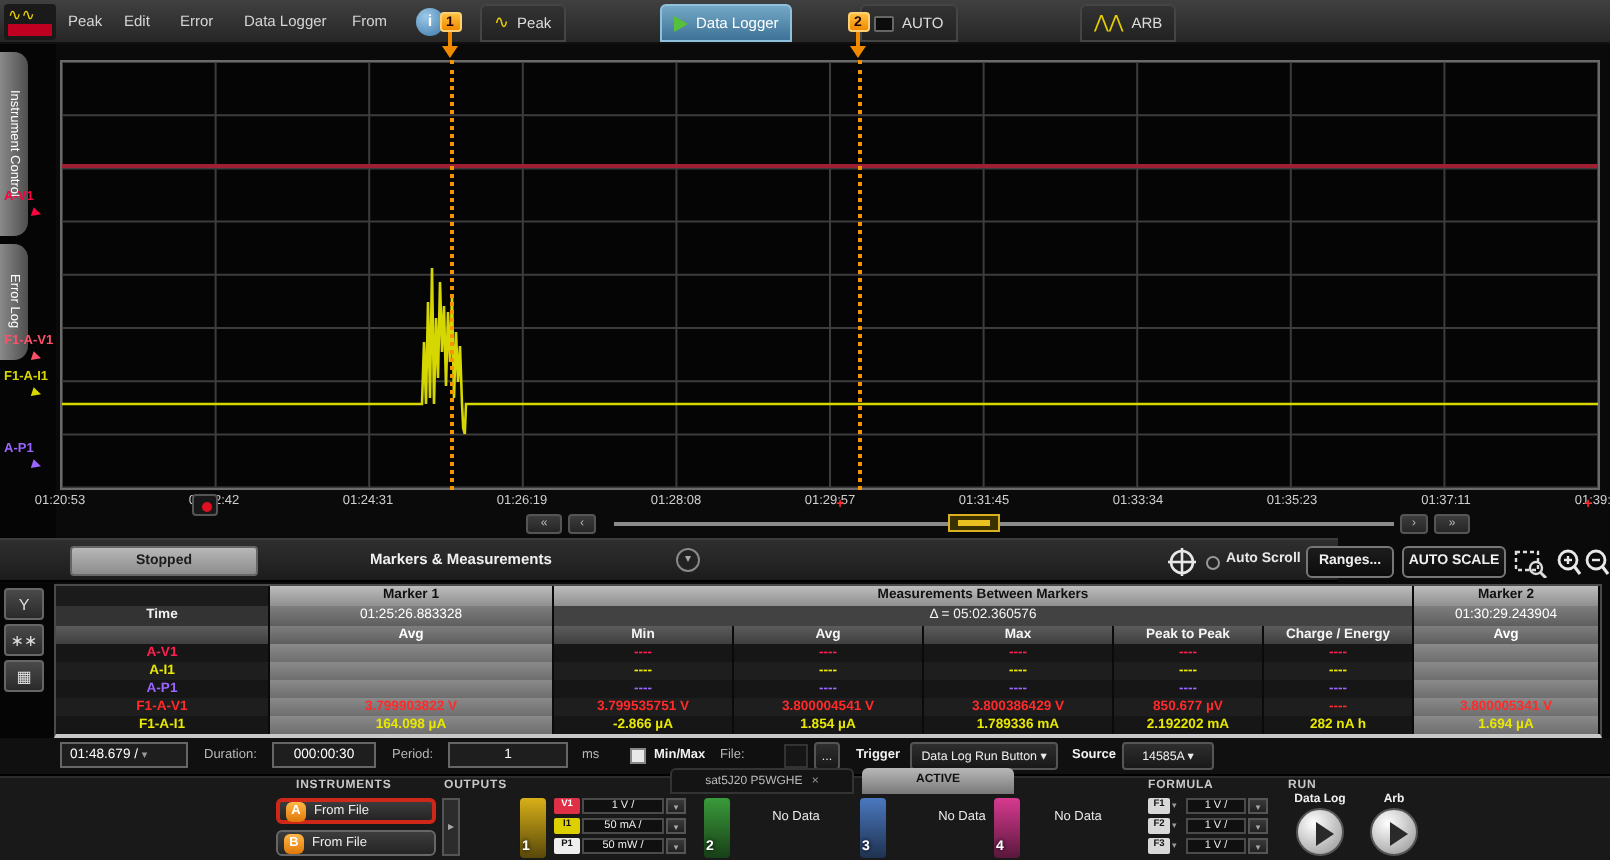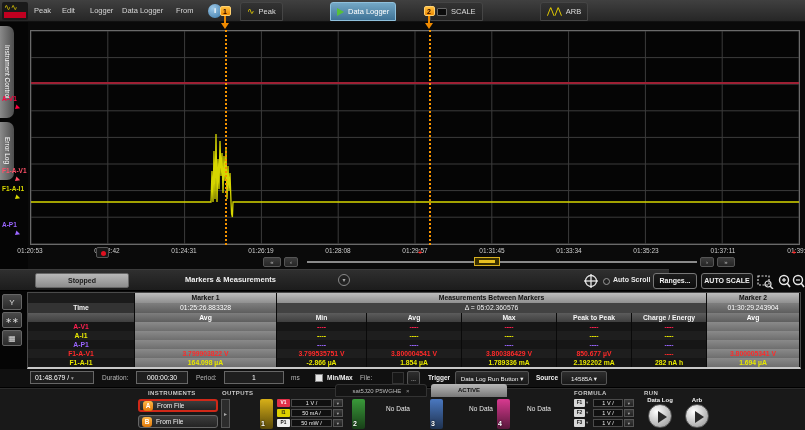--- a/index.html
+++ b/index.html
@@ -129,35 +129,35 @@
 
 <div id="app">
 
   <div id="menubar">
     <div class="logo">
       <div class="wave">∿∿</div>
       <div class="bar"></div>
     </div>
     <div class="menu-item" style="left:34px">Peak</div>
     <div class="menu-item" style="left:62px">Edit</div>
-    <div class="menu-item" style="left:90px">Logger</div>
+    <div class="menu-item" style="left:90px">Error</div>
     <div class="menu-item" style="left:122px">Data Logger</div>
     <div class="menu-item" style="left:176px">From</div>
     <div class="info-circle" style="left:208px">i</div>
     <div class="mtab" style="left:240px">
       <span class="icon-wave">∿</span>
       <span>Peak</span>
     </div>
     <div class="mtab active" style="left:330px">
       <span class="icon-play-green"></span>
       <span>Data Logger</span>
     </div>
     <div class="mtab" style="left:430px">
       <span class="icon-ccdf"></span>
-      <span>SCALE</span>
+      <span>AUTO</span>
     </div>
     <div class="mtab" style="left:540px">
       <span class="icon-wave">⋀⋀</span>
       <span>ARB</span>
     </div>
   </div>
 
   <div id="leftstrip">
     <div class="side-tab" style="top:4px;height:92px">Instrument Control</div>
     <div class="side-tab" style="top:100px;height:58px">Error Log</div>

